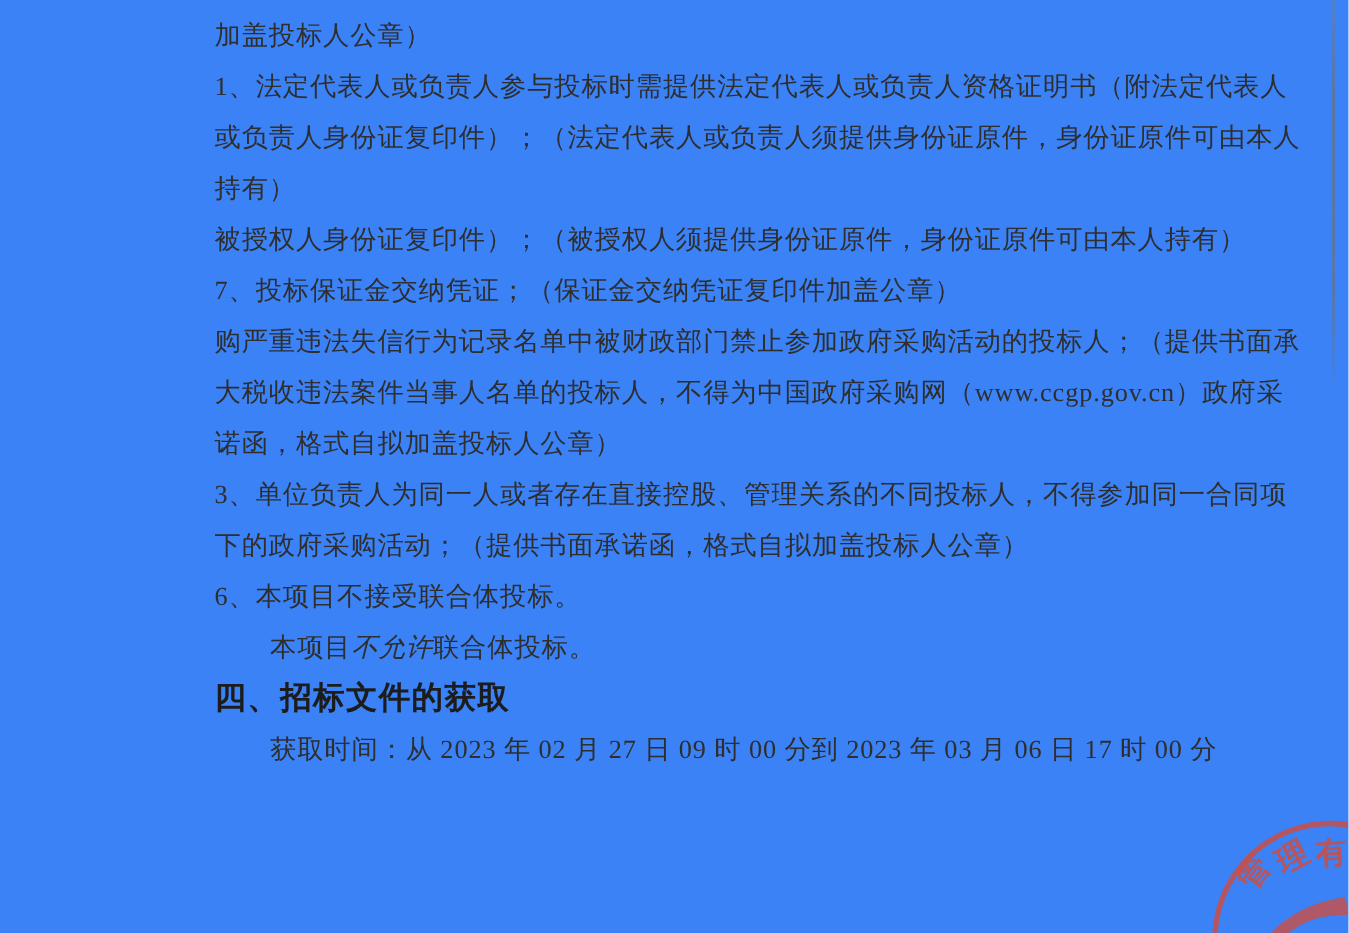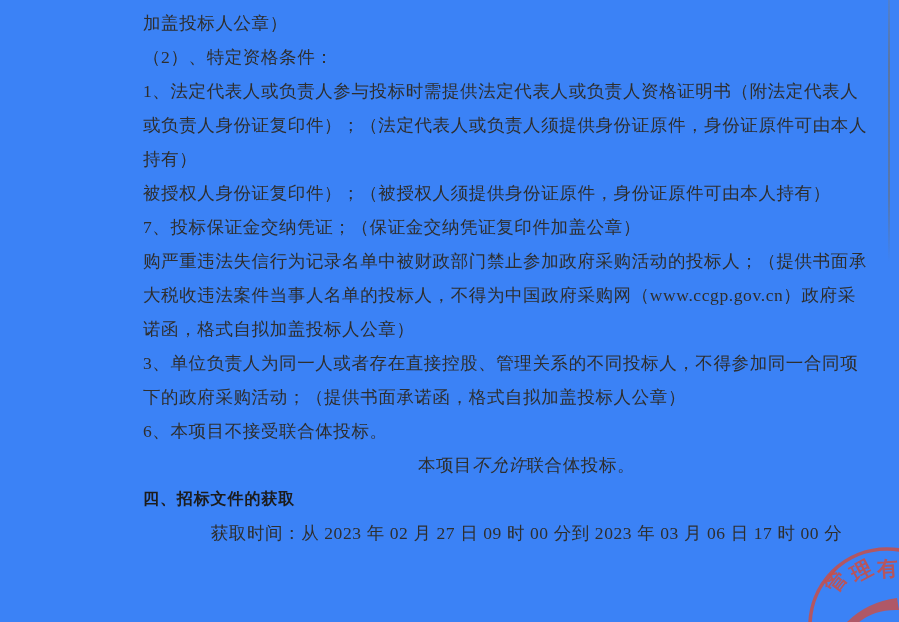--- a/index.html
+++ b/index.html
@@ -24,25 +24,24 @@
   .line {
     height: 34px;
     line-height: 34px;
     font-size: 17.5px;
     letter-spacing: 0.6px;
     color: #2e2e2e;
     white-space: nowrap;
   }
   .line.indented {
     padding-left: 37px;
-    text-align: center;
   }
   .line.heading {
     font-weight: bold;
-    font-size: 16px;
+    font-size: 21px;
     letter-spacing: 0.9px;
     color: #1c1c1c;
   }
   .line em {
     font-style: italic;
   }
   .scan-line {
     position: absolute;
     left: 888px;
     top: 0;
@@ -71,21 +70,20 @@
     opacity: 0.88;
   }
 </style>
 </head>
 <body>
 
 <div class="page">
 
   <div class="textblock">
       <div class="line body"><span>加盖投标人公章）</span></div>
-      <div class="line body"><span>（2）、特定资格条件：</span></div>
       <div class="line body"><span>1、法定代表人或负责人参与投标时需提供法定代表人或负责人资格证明书（附法定代表人</span></div>
       <div class="line body"><span>或负责人身份证复印件）；（法定代表人或负责人须提供身份证原件，身份证原件可由本人</span></div>
       <div class="line body"><span>持有）</span></div>
       <div class="line body"><span>被授权人身份证复印件）；（被授权人须提供身份证原件，身份证原件可由本人持有）</span></div>
       <div class="line body"><span>7、投标保证金交纳凭证；（保证金交纳凭证复印件加盖公章）</span></div>
       <div class="line body"><span>购严重违法失信行为记录名单中被财政部门禁止参加政府采购活动的投标人；（提供书面承</span></div>
       <div class="line body"><span>大税收违法案件当事人名单的投标人，不得为中国政府采购网（www.ccgp.gov.cn）政府采</span></div>
       <div class="line body"><span>诺函，格式自拟加盖投标人公章）</span></div>
       <div class="line body"><span>3、单位负责人为同一人或者存在直接控股、管理关系的不同投标人，不得参加同一合同项</span></div>
       <div class="line body"><span>下的政府采购活动；（提供书面承诺函，格式自拟加盖投标人公章）</span></div>

